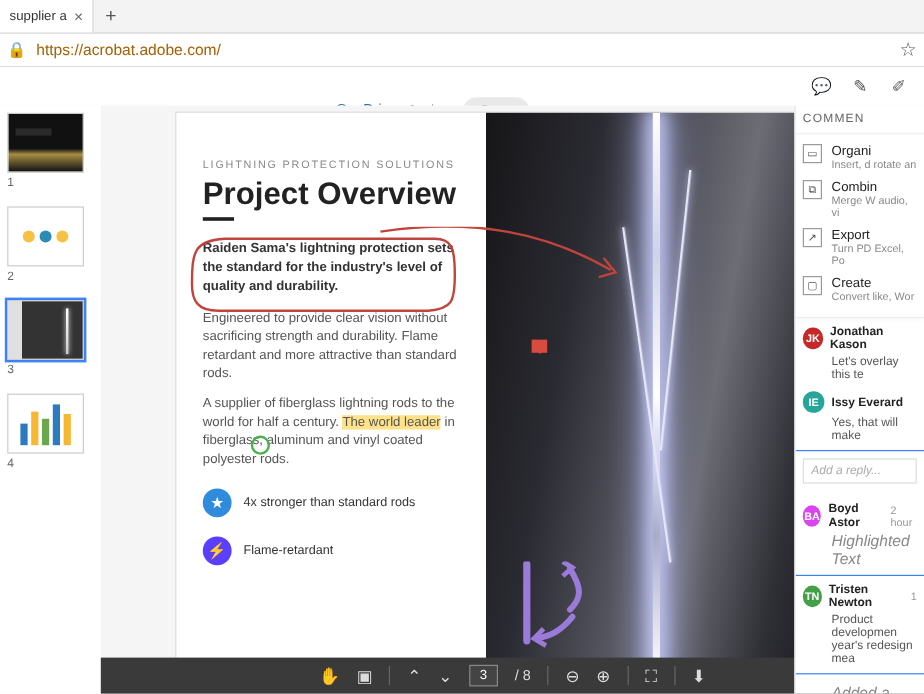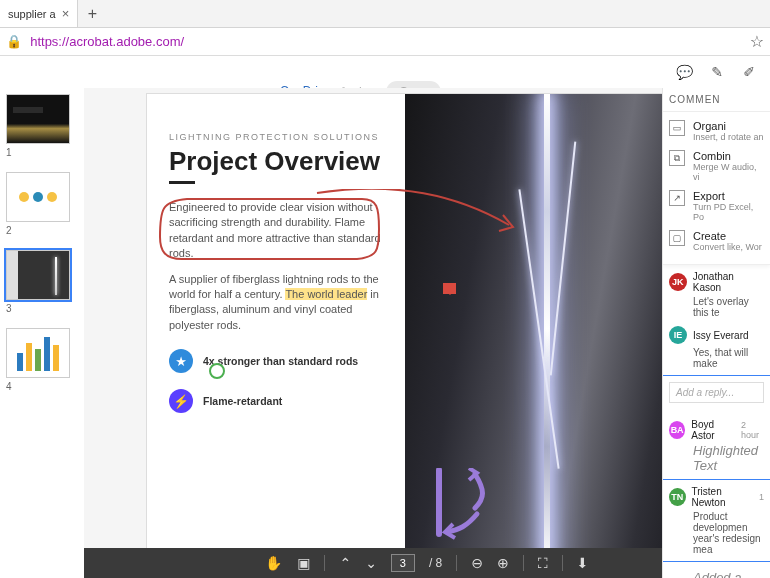--- a/index.html
+++ b/index.html
@@ -7,21 +7,21 @@
 
 
 .tabbar { height: 28px; background: #f3f3f3; display: flex; align-items: stretch; border-bottom: 1px solid #d4d4d4; }
 .tab { display: flex; align-items: center; padding: 0 8px; font-size: 11px; color: #333; background: #fff; border-right: 1px solid #d4d4d4; max-width: 140px; overflow: hidden; }
 .tab-close { margin-left: 6px; font-size: 13px; color: #666; cursor: pointer; }
 .newtab { width: 28px; display: flex; align-items: center; justify-content: center; font-size: 16px; color: #555; cursor: pointer; }
 
 
 .addrbar { height: 28px; display: flex; align-items: center; padding: 0 6px; border-bottom: 1px solid #dcdcdc; gap: 8px; }
 .addr-icon { font-size: 13px; color: #555; }
-.addr-url { flex: 1; font-size: 13px; color: #a21caf; }
+.addr-url { flex: 1; font-size: 13px; color: #a16207; }
 .star { font-size: 16px; color: #555; }
 
 
 .appheader { height: 32px; background: #fff; display: flex; align-items: center; padding: 0 10px; font-size: 12px; }
 .bc { display: flex; align-items: center; gap: 10px; margin-left: 270px; margin-top: 39px; }
 .bc-link { color: #2c6cc0; border-bottom: 1px solid #2c6cc0; cursor: pointer; }
 .bc-sep { color: #999; font-size: 10px; }
 .bc-current { color: #444; }
 .savebtn { margin-left: 14px; padding: 4px 14px; border-radius: 12px; background: #e9e9e9; color: #aaa; font-size: 12px; border: none; }
 .hspacer { flex: 1; }
@@ -47,21 +47,21 @@
 .doc { margin: 0 auto; width: 560px; height: 470px; background: #fff; box-shadow: 0 0 0 1px #ddd; display: flex; position: relative; }
 .doc-left { width: 258px; padding: 38px 16px 12px 22px; font-size: 11px; color: #333; position: relative; }
 .eyebrow { letter-spacing: 1.5px; font-size: 9px; color: #888; }
 .h1 { font-size: 26px; font-weight: 700; color: #222; margin: 4px 0 2px; }
 .rule { width: 26px; height: 3px; background: #222; margin: 4px 0 16px; }
 .lead { font-weight: 700; color: #333; font-size: 11px; line-height: 1.45; }
 .highlight { background: #ffe38a; }
 .body { margin-top: 10px; color: #555; line-height: 1.4; }
 .feat { display: flex; align-items: center; gap: 10px; margin-top: 16px; }
 .feat-icon { width: 24px; height: 24px; border-radius: 50%; display: flex; align-items: center; justify-content: center; color: #fff; font-size: 13px; }
-.feat-label { font-weight: 700; font-size: 10.5px; }
+.feat-label { font-weight: 400; font-size: 10.5px; }
 .stamp { position:absolute; width:16px; height:16px; border-radius:50%; border:2px solid #4CAF50; top:269px; left:62px; }
 
 .doc-right { flex: 1; position: relative; background: linear-gradient(100deg,#161618 0%,#2a2a32 25%,#52525c 45%,#6d6d76 60%,#2f2f36 80%,#121216 100%); overflow:hidden; }
 .bolt { position:absolute; top:0; bottom:0; }
 .b1 { left:46%; width:6px; background:linear-gradient(180deg,#fff,#cfd3e6,#fff,#a8acc7,#fff); filter: blur(0.6px); box-shadow:0 0 14px 4px #cfd3ff, 0 0 30px 8px #9ca3d6; }
 .b2 { left:44%; top:20%; width:2px; height:60%; background:#e5e7f7; transform:rotate(-8deg); filter:blur(0.4px); box-shadow:0 0 6px #cfd3ff; }
 .b3 { left:52%; top:10%; width:2px; height:50%; background:#e5e7f7; transform:rotate(6deg); filter:blur(0.4px); box-shadow:0 0 6px #cfd3ff; }
 
 
 .red-annot { position:absolute; left:10px; top:95px; pointer-events:none; }
@@ -83,21 +83,21 @@
 .tools-menu { padding:4px 0 8px; border-bottom:1px solid #eee; box-shadow:0 2px 4px rgba(0,0,0,0.05); }
 .tool-row { display:flex; gap:8px; padding:4px 6px; }
 .tool-row-text { display:flex; flex-direction:column; }
 .tool-title { font-size:11px; color:#222; }
 .tool-sub { font-size:9px; color:#888; }
 .tool-mini { width:16px; height:16px; border:1px solid #999; display:flex; align-items:center; justify-content:center; font-size:9px; color:#555; flex-shrink:0; }
 
 .comment { padding:6px 6px; border-bottom:1px solid #3b82f6; }
 .c-head { display:flex; align-items:center; gap:6px; }
 .c-avatar { width:18px; height:18px; border-radius:50%; color:#fff; font-size:9px; display:flex; align-items:center; justify-content:center; font-weight:700; }
-.c-name { font-size:10px; font-weight:400; color:#222; }
+.c-name { font-size:10px; font-weight:700; color:#222; }
 .c-time { font-size:9px; color:#999; margin-left:auto; }
 .c-body { font-size:10px; color:#555; margin-top:3px; margin-left:24px; }
 .c-type { font-size:13px; color:#888; font-style:italic; margin-top:2px; margin-left:24px; }
 .reply-box { margin:6px 6px 10px 6px; border:1px solid #ddd; padding:4px 6px; font-size:10px; color:#aaa; font-style:italic; }
 </style>
 </head>
 <body>
 
 <div class="tabbar">
   <div class="tab">
@@ -157,20 +157,21 @@
       <div class="thumb-label">4</div>
     </div>
   </div>
 
   <div class="docwrap">
     <div class="doc">
       <div class="doc-left">
         <div class="eyebrow">LIGHTNING PROTECTION SOLUTIONS</div>
         <div class="h1">Project Overview</div>
         <div class="rule"></div>
+        <div class="lead"><span>Raiden Sama's lightning protection sets the standard for the industry's level of quality and durability.</span></div>
         <div class="body">Engineered to provide clear vision without sacrificing strength and durability. Flame retardant and more attractive than standard rods.</div>
         <div class="body"><span>A supplier of fiberglass lightning rods to the world for half a century. </span><span class="highlight">The world leader</span><span> in fiberglass, aluminum and vinyl coated polyester rods.</span></div>
         <div class="stamp"></div>
         <div class="feat">
           <div class="feat-icon" style="background:#2f8bdc">★</div>
           <div class="feat-label">4x stronger than standard rods</div>
         </div>
         <div class="feat">
           <div class="feat-icon" style="background:#5a3fff">⚡</div>
           <div class="feat-label">Flame-retardant</div>

